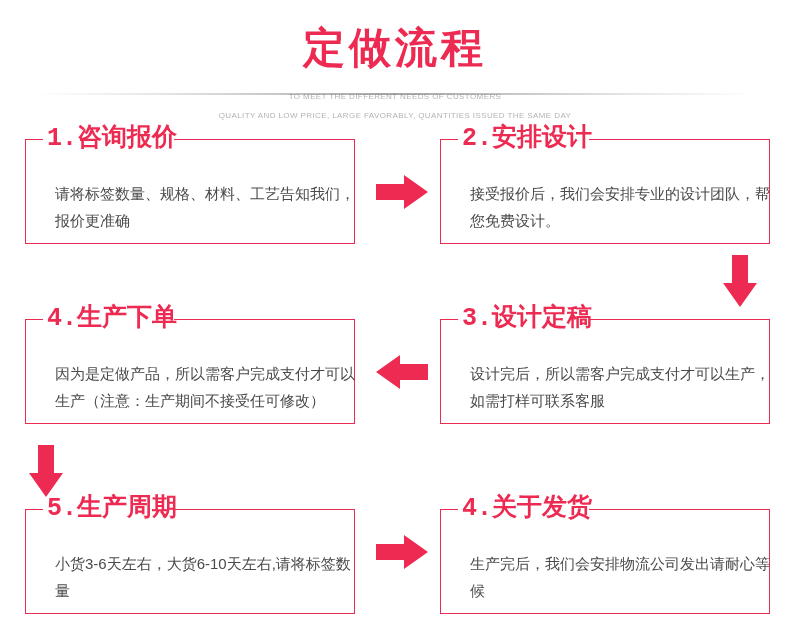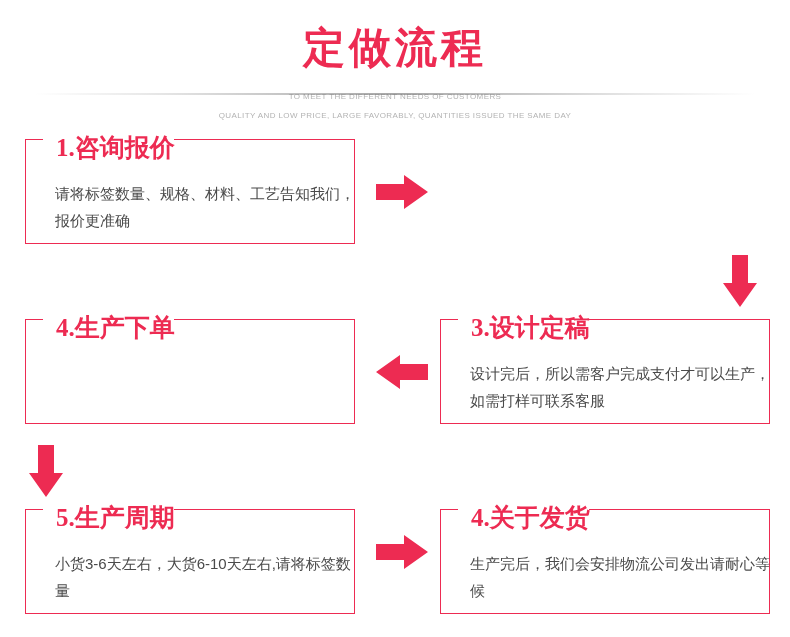--- a/index.html
+++ b/index.html
@@ -83,28 +83,28 @@
     position: absolute;
     left: 18px;
     top: 12px;
     height: 12px;
     background: #ffffff;
   }
   .step-title {
     position: absolute;
     left: 22px;
     top: 0;
-    margin: 9px;
+    margin: 0;
     font-size: 25px;
     line-height: 34px;
     font-weight: bold;
     color: #ED2B52;
     letter-spacing: 0px;
     white-space: nowrap;
-    font-family: Liberation Serif, serif;
+    font-family: Liberation Mono, monospace;
   }
   .step-body {
     position: absolute;
     left: 14px;
     top: 42px;
     width: 306px;
     margin: 16px;
     font-size: 15px;
     line-height: 27px;
     color: #4a4a4a;
@@ -144,25 +144,32 @@
   </div>
   <div class="header-rule"></div>
 
   <div class="step pos-r1c1">
     <div class="step-frame"></div>
     <div class="step-notch" style="width: 130.859px; left: 18px;"></div>
     <div class="step-title">1.咨询报价</div>
     <div class="step-body">请将标签数量、规格、材料、工艺告知我们，报价更准确</div>
   </div>
 
+  <div class="step pos-r1c2">
+    <div class="step-frame"></div>
+    <div class="step-notch" style="width: 130.859px; left: 18px;"></div>
+    <div class="step-title">2.安排设计</div>
+    <div class="step-body">接受报价后，我们会安排专业的设计团队，帮您免费设计。</div>
+  </div>
 
   <div class="step pos-r2c1">
     <div class="step-frame"></div>
     <div class="step-notch" style="width: 130.859px; left: 18px;"></div>
     <div class="step-title">4.生产下单</div>
+    <div class="step-body">因为是定做产品，所以需客户完成支付才可以生产（注意：生产期间不接受任可修改）</div>
   </div>
 
   <div class="step pos-r2c2">
     <div class="step-frame"></div>
     <div class="step-notch" style="width: 130.859px; left: 18px;"></div>
     <div class="step-title">3.设计定稿</div>
     <div class="step-body">设计完后，所以需客户完成支付才可以生产，如需打样可联系客服</div>
   </div>
 
   <div class="step pos-r3c1">

